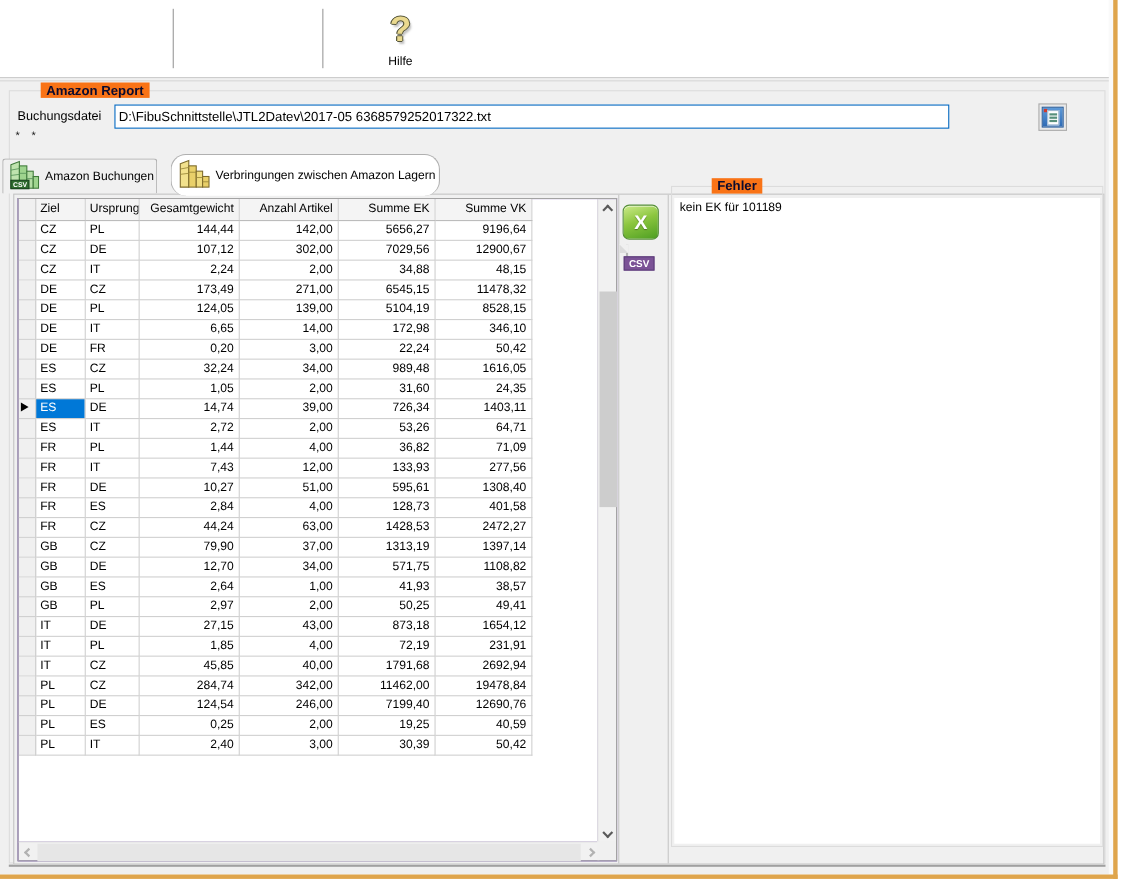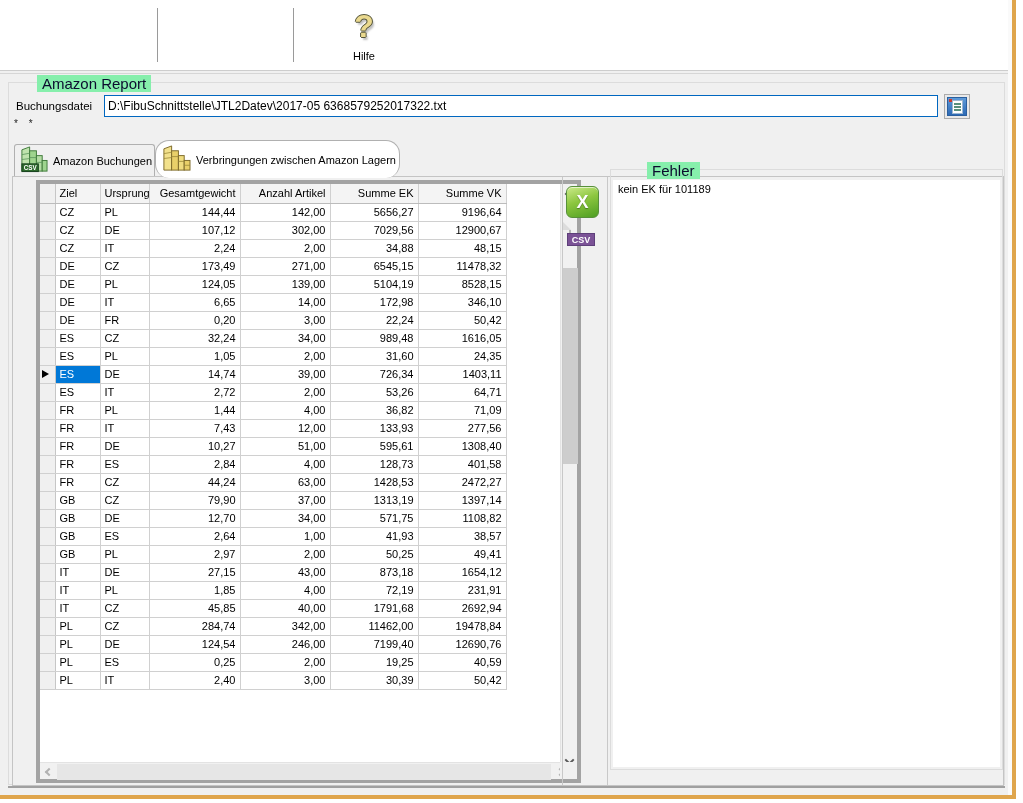--- a/index.html
+++ b/index.html
@@ -38,30 +38,30 @@
   #tb-sep-2 { left:293px; }
   #tb-btn-3 { left:296px; width:136px; }
   .qmark {
     font-size:32px; font-weight:bold; color:#ead98f; line-height:36px;
     text-shadow:1px 0 0 #55553a, -1px 0 0 #55553a, 0 1px 0 #55553a, 0 -1px 0 #55553a, 2px 3px 2px rgba(0,0,0,.25);
   }
 
   
   .groupbox { position:absolute; border:1px solid #dcdcdc; }
   .gb-legend {
-    position:absolute; top:-8px; background:#86efac; padding:0 5px;
-    font-size:15px; font-weight:normal; color:#0b0b2e; white-space:nowrap;
+    position:absolute; top:-8px; background:#f97316; padding:0 5px;
+    font-size:12px; font-weight:bold; color:#0b0b2e; white-space:nowrap;
   }
 
   #gb-report { left:8px; top:82px; width:997px; height:703px; }
 
   
   #file-label { left:16px; top:100px; font-size:11.5px; }
   #file-input {
-    left:104px; top:95px; width:834px; height:22px;
+    left:104px; top:95px; width:759px; height:22px;
     border:1px solid #0067c0; background:#fff; font-size:12px;
     font-family:"Liberation Sans", sans-serif; padding:0 3px; outline:none;
   }
   #asterisk-note { left:14px; top:118px; font-size:10px; letter-spacing:4px; color:#222; }
   #browse-button {
     left:944px; top:94px; width:26px; height:25px;
     border:1px solid #ababab; background:#e9e9e9;
     display:flex; align-items:center; justify-content:center;
   }
   .browse-inner { position:relative; width:20px; height:19px; border:1px solid #2a5f9e;
@@ -69,27 +69,27 @@
   .browse-inner .page { position:absolute; left:4px; top:2px; width:11px; height:14px; background:#fff; border:1px solid #9db8d2; }
   .browse-inner .pl { position:absolute; left:6px; width:7px; height:2px; background:#58907c; }
   .browse-inner .dot { position:absolute; left:1px; top:1px; width:3px; height:3px; background:#d03a2b; }
 
   
   .tab {
     position:absolute; display:flex; align-items:center; gap:5px;
     border:1px solid #b0b0b0; border-bottom:none; border-radius:3px 3px 0 0;
     font-size:11px; padding-left:4px; white-space:nowrap; cursor:default;
   }
-  #tab-1 { left:14px; top:144px; width:141px; height:32px; background:#f0f0f0; z-index:1; }
+  #tab-1 { left:2px; top:144px; width:141px; height:32px; background:#f0f0f0; z-index:1; }
   #tab-2 { left:155px; top:140px; width:245px; height:38px; background:#ffffff; z-index:3;border-radius:14px; }
 
   #tab-panel { left:12px; top:176px; width:992px; height:610px; background:#f0f0f0; border:1px solid #c4c4c4; z-index:2; }
 
   
-  #grid { left:16px; top:180px; width:545px; height:603px; background:#4c1d95; border:4px solid #a3a3a3; z-index:4;margin-left:20px; }
+  #grid { left:16px; top:180px; width:545px; height:603px; background:#4c1d95; border:1px solid #a3a3a3; z-index:4; }
   #grid-viewport { position:absolute; left:0; top:0; right:17px; bottom:17px; overflow:hidden; background:#fff; }
   table.grid-table { border-collapse:collapse; table-layout:fixed; width:466px; font-size:11px; }
   .grid-table th, .grid-table td {
     border-right:1px solid #d0d0d0; border-bottom:1px solid #d0d0d0;
     height:18px; overflow:hidden; white-space:nowrap; font-weight:normal;
   }
   .grid-table thead th { background:#f4f4f4; border-bottom:1px solid #bcbcbc; height:19px; }
   .grid-table th.txt, .grid-table td.txt { text-align:left; padding-left:4px; }
   .grid-table th.num, .grid-table td.num { text-align:right; padding-right:4px; }
   .grid-table .stub { background:#f0f0f0; border-right:1px solid #c6c6c6; padding:0; }

